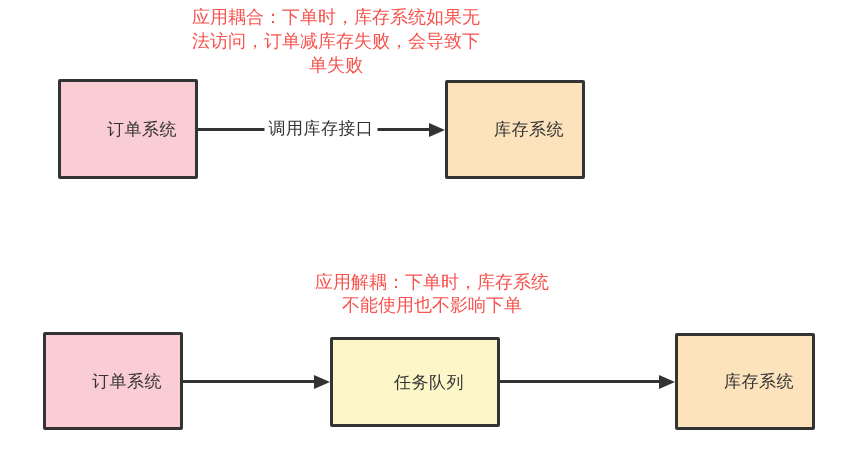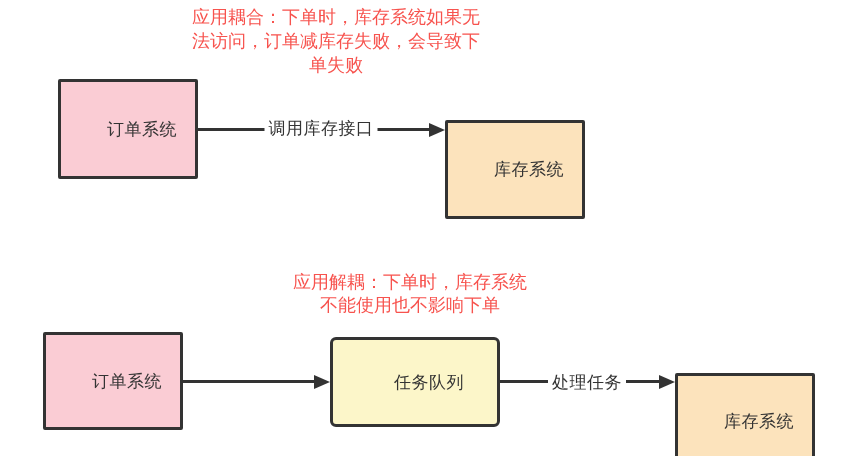--- a/index.html
+++ b/index.html
@@ -27,22 +27,22 @@
     border-radius: 2px;
     display: flex;
     align-items: center;
     justify-content: center;
     font-size: 17px;
     color: var(--box_text, #333333);
     letter-spacing: 0.5px;
     padding-left: 28px;
   }
   .node.pink   { background: var(--pink, #faccd4); }
-  .node.yellow { background: var(--yellow, #fcf6c9); border-radius: 6px; }
-  .node.orange { background: var(--orange, #fce3bc); margin-top: 40px; }
+  .node.yellow { background: var(--yellow, #fcf6c9); }
+  .node.orange { background: var(--orange, #fce3bc); }
   .edge-line {
     position: absolute;
     height: 3px;
     background: var(--arrow, #333333);
   }
   .edge-head {
     position: absolute;
     width: 0; height: 0;
     border-style: solid;
     border-width: 7px 0 7px 16px;
@@ -73,35 +73,34 @@
   </div>
 
   <div class="edge-line" style="left:198px; top:128px; width:233px;"></div>
   <div class="edge-head" style="left:429px; top:122.5px;"></div>
   <div class="edge-label" style="left:321px; top:128px;">调用库存接口</div>
 
   <div class="node orange" style="left:445px; top:80px; width:140px; height:99px;">
     <span>库存系统</span>
   </div>
 
-  <div class="caption" style="left:410px; top:271px; line-height:23px;">应用解耦：下单时，库存系统
+  <div class="caption" style="left:432px; top:271px; line-height:23px;">应用解耦：下单时，库存系统
 不能使用也不影响下单</div>
 
   <div class="node pink" style="left:43px; top:332px; width:140px; height:98px;">
     <span>订单系统</span>
   </div>
 
   <div class="edge-line" style="left:183px; top:380px; width:133px;"></div>
   <div class="edge-head" style="left:314px; top:374.5px;"></div>
 
   <div class="node yellow" style="left:330px; top:337px; width:170px; height:90px;">
     <span>任务队列</span>
   </div>
 
   <div class="edge-line" style="left:500px; top:380px; width:161px;"></div>
   <div class="edge-head" style="left:659px; top:374.5px;"></div>
-  <div class="edge-label" style="left:587px; top:382px;">处理任务</div>
 
   <div class="node orange" style="left:675px; top:333px; width:140px; height:97px;">
     <span>库存系统</span>
   </div>
 
 </div>
 
 </body></html>

